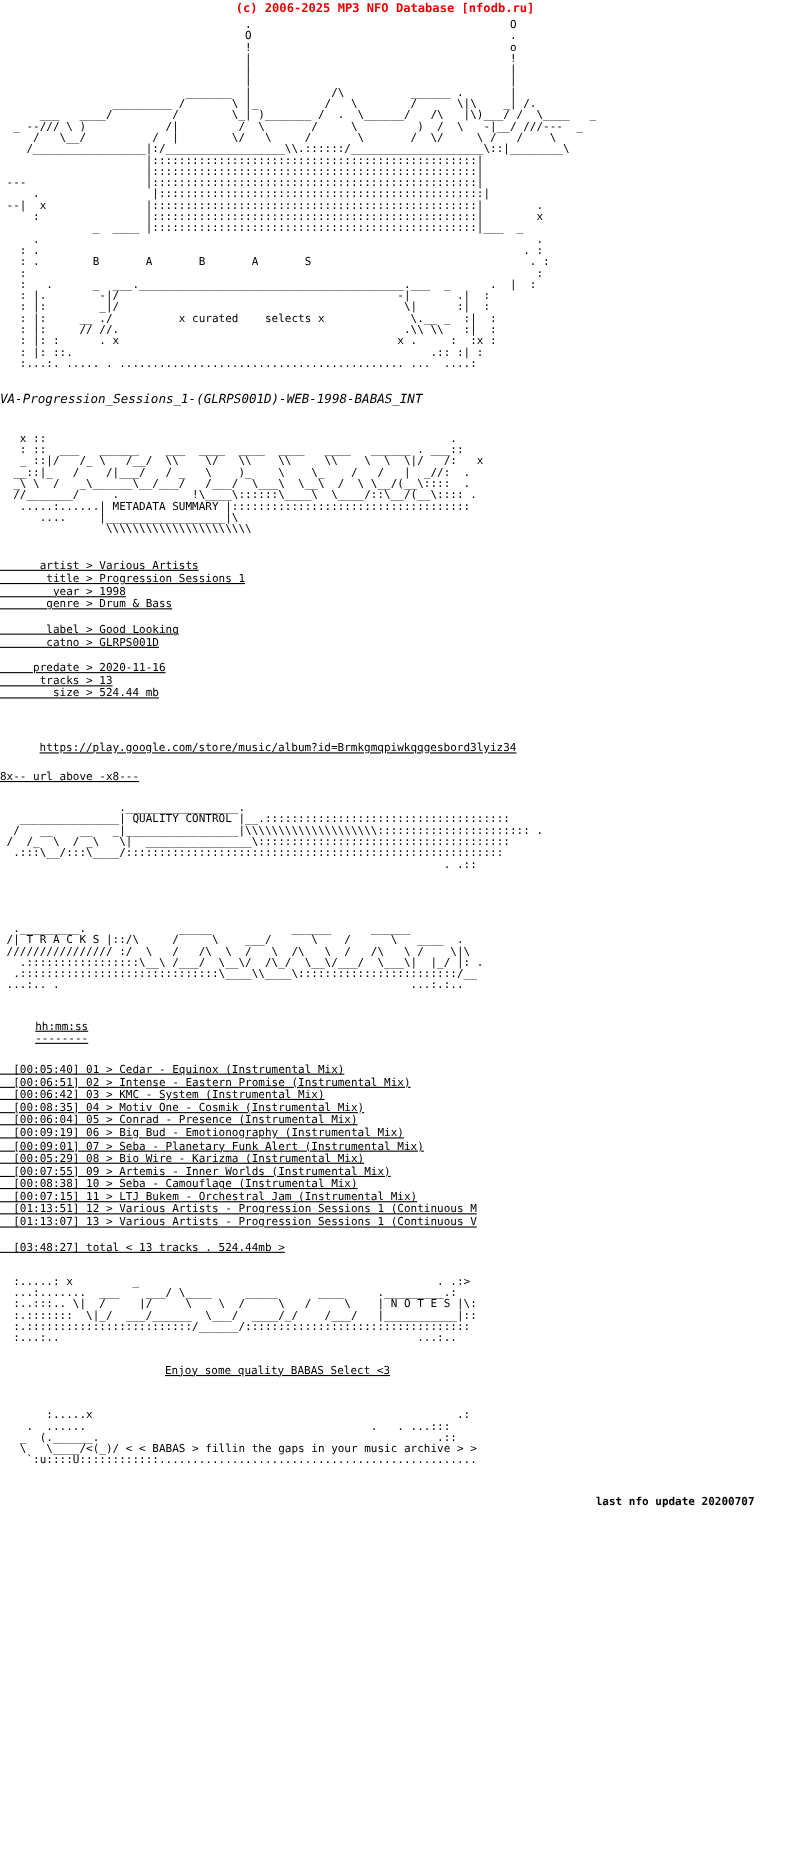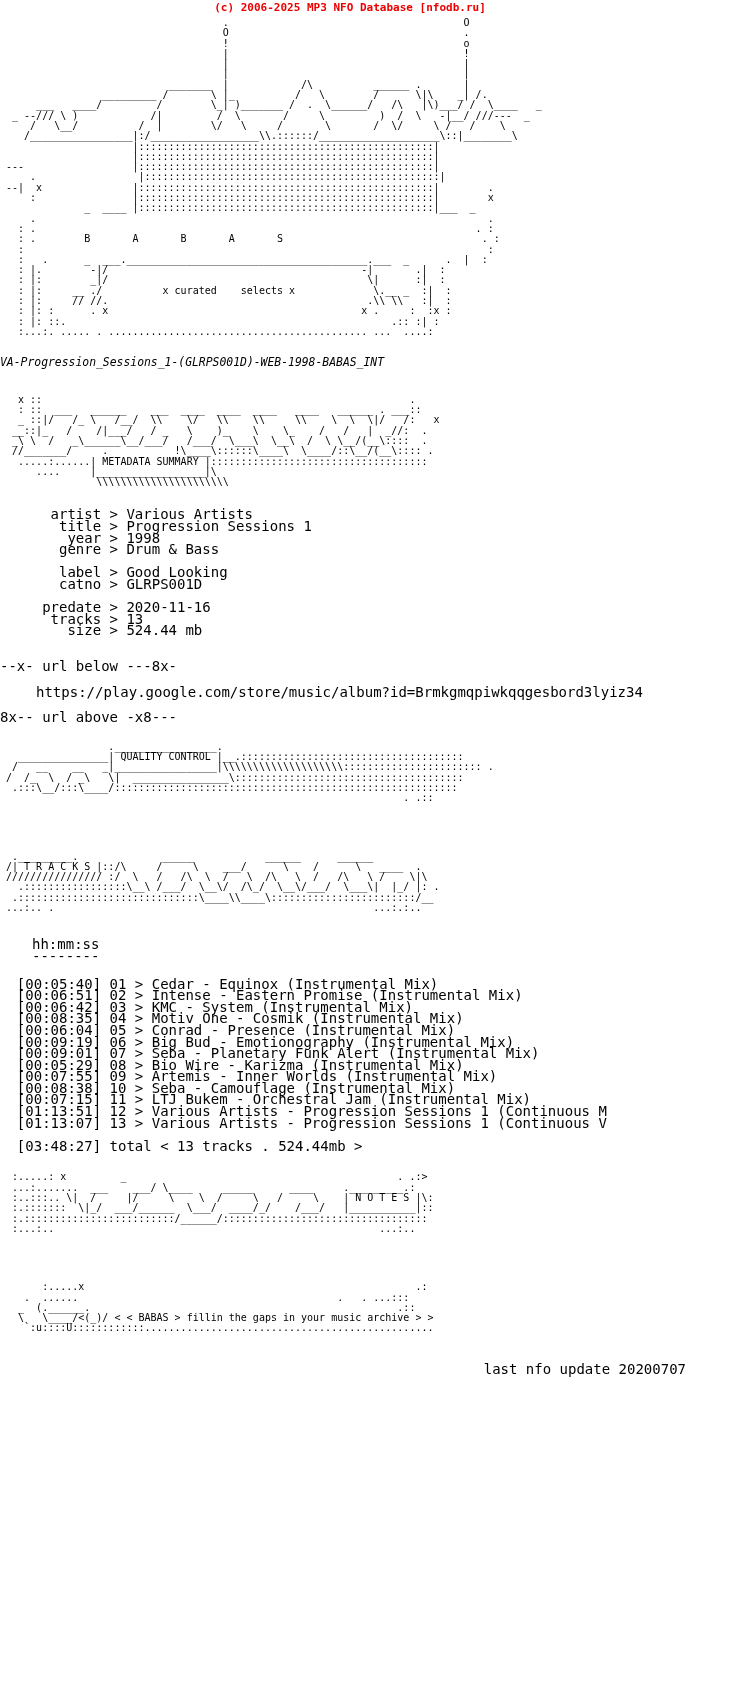--- a/index.html
+++ b/index.html
@@ -39,22 +39,23 @@
     color: #000000;
     font-size: 10px;
     line-height: 10.35px;
     letter-spacing: 0px;
   }
   pre.art {
     font-size: 10px;
     line-height: 10.3px;
   }
   pre.block {
-    font-size: 14px;
+    font-size: 10px;
     line-height: 11.6px;
+    text-decoration: underline;
   }
   .release-title {
     font-size: 11.4px;
     line-height: 11.6px;
     white-space: pre;
     margin: 0;
     padding: 0;
     font-style: italic;
   }
   .sp4 { height: 4px; }
@@ -62,23 +63,24 @@
   .sp16 { height: 16px; }
   .sp18 { height: 18px; }
   .sp20 { height: 20px; }
   .sp22 { height: 22px; }
   .sp24 { height: 24px; }
   .sp26 { height: 26px; }
   .sp30 { height: 30px; }
   .footer-right {
     text-align: right;
     padding-right: 14px;
-    font-size: 14px;
+    font-size: 10px;
     line-height: 11.6px;
     white-space: pre;
+    font-weight: bold;
   }
 </style>
 </head>
 <body>
 
 <div id="nfo-sheet">
 
   <div class="credit-bar">(c) 2006-2025 MP3 NFO Database [nfodb.ru]</div>
 
   <div class="sp4"></div>
@@ -140,21 +142,20 @@
 
        label &gt; Good Looking
        catno &gt; GLRPS001D
 
      predate &gt; 2020-11-16
       tracks &gt; 13
         size &gt; 524.44 mb</pre>
 
   <div class="sp24"></div>
 
-  <pre class="block">--x- url below ---8x-</pre>
   <div class="sp14"></div>
   <pre class="block" style="padding-left:36px;">https://play.google.com/store/music/album?id=Brmkgmqpiwkqqgesbord3lyiz34</pre>
   <div class="sp14"></div>
   <pre class="block">8x-- url above -x8---</pre>
 
   <div class="sp18"></div>
 
   <pre class="art">                  ._________________.
    _______________| QUALITY CONTROL |__.:::::::::::::::::::::::::::::::::::::
   /   __    __   _|_________________|\\\\\\\\\\\\\\\\\\\\::::::::::::::::::::::: .
@@ -201,20 +202,21 @@
 
   <pre class="art">  :.....: x         _                                             . .:&gt;
   ...:.......  ___    ___/ \____     _____      ____     ._________.:
   :..:::.. \|  /     |/     \    \  /     \   /     \    | N O T E S |\:
   :.:::::::  \|_/  ___/______  \___/  ____/_/    /___/   |___________|::
   :.:::::::::::::::::::::::::/______/::::::::::::::::::::::::::::::::::
   :...:..                                                      ...:..</pre>
 
   <div class="sp18"></div>
 
+  <pre class="block" style="padding-left:150px;">Enjoy some quality BABAS Select &lt;3</pre>
 
   <div class="sp30"></div>
 
   <pre class="art">       :.....x                                                       .:
     .  ......                                           .   . ...:::
    _  (.______.                                                   .::
    \   \____/&lt;(_)/ &lt; &lt; BABAS &gt; fillin the gaps in your music archive &gt; &gt;
     `:u::::U::::::::::::................................................</pre>
 
   <div class="sp16"></div>

